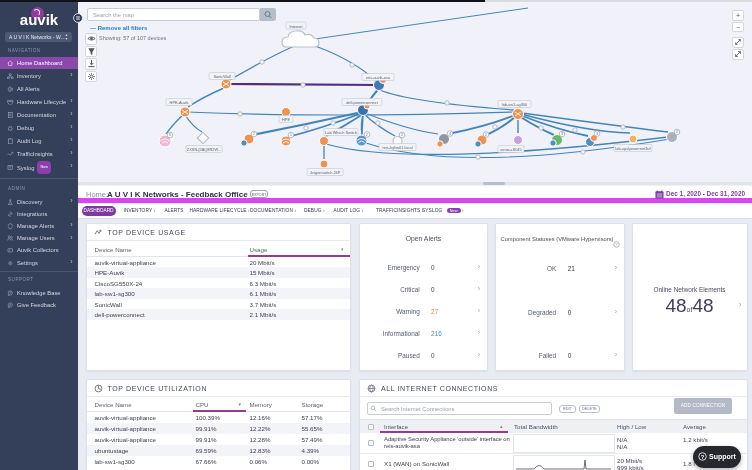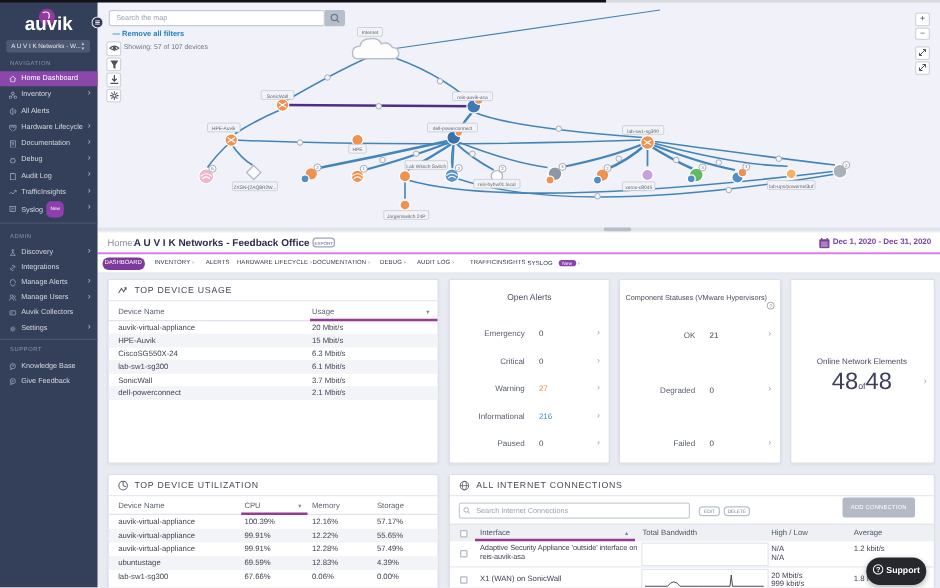--- a/index.html
+++ b/index.html
@@ -30,21 +30,21 @@
 #map { left:78px; top:2px; width:674px; height:184px; background:#f1f2f9; overflow:hidden; }
 #searchbox { position:absolute; left:9px; top:6px; width:173px; height:12.5px; background:#fff; border:1px solid #c7ccd8; border-radius:2px; font-size:5.8px; color:#9aa1b0; line-height:13px; padding-left:5px; }
 #searchbtn { position:absolute; left:182px; top:6px; width:16px; height:12.5px; background:#b5bfcb; border-radius:0 2px 2px 0; }
 #rmfilters { position:absolute; left:12px; top:22.5px; font-size:6px; font-weight:bold; color:#1d7fc4; }
 #showing { position:absolute; left:21px; top:33px; font-size:5.5px; color:#6a7280; }
 .tbtn { position:absolute; left:7px; width:12px; height:11.5px; background:#fff; border:1px solid #d3d6df; border-radius:2px; color:#555e6e; font-size:6.5px; text-align:center; line-height:11px; }
 .zbtn { position:absolute; left:654px; width:12px; height:10.5px; background:#fff; border:1px solid #d3d6df; border-radius:2px; color:#4a5260; font-size:7px; text-align:center; line-height:9.5px; }
 #mapscroll { position:absolute; left:0px; top:180px; width:674px; height:3px; background:#e2e4ec; }
 #mapthumb { position:absolute; left:405px; top:180px; width:22px; height:3px; background:#b9bdc9; border-radius:2px; }
 
-#crumb { left:78px; top:186px; width:674px; height:17px; background:#fff; border-bottom:1px solid #d946ef; }
+#crumb { left:78px; top:186px; width:674px; height:17px; background:#fff; border-bottom:5px solid #d946ef; }
 #crumb .home { position:absolute; left:8px; top:4px; font-size:7.5px; color:#8a8fa0; }
 #crumb .title { position:absolute; left:29px; top:3.5px; font-size:8px; font-weight:bold; color:#2e2e4e; }
 #export { position:absolute; left:172px; top:3.5px; width:18px; height:8.5px; border:1px solid #9aa3c0; border-radius:3px; font-size:3.6px; color:#56608a; text-align:center; line-height:8px; }
 #dates { position:absolute; right:7px; top:4px; font-size:6.4px; font-weight:bold; color:#7b3fa0; }
 #calico { position:absolute; right:88px; top:3.5px; width:9px; height:9px; }
 
 #tabs { left:78px; top:204px; width:674px; height:15px; background:#fff; border-bottom:1px solid #dcdfe8; font-size:4.8px; color:#343454; letter-spacing:-0.05px; }
 #tabs .pill { position:absolute; left:3.5px; top:2px; width:34px; height:10px; background:#7d3a9b; border-radius:6px; color:#fff; text-align:center; line-height:10px; }
 .tab { position:absolute; top:4px; white-space:nowrap; letter-spacing:0.1px; }
 .tab b { color:#7b8094; font-weight:normal; }

